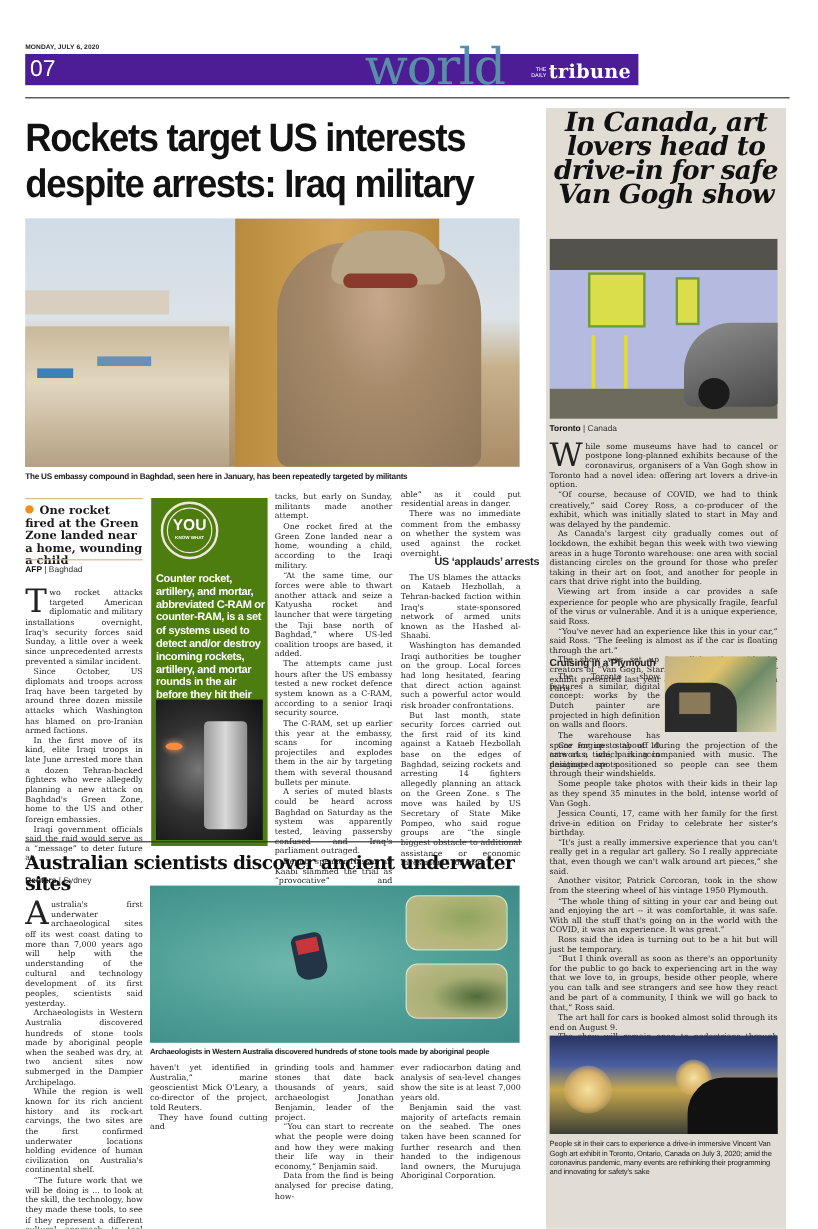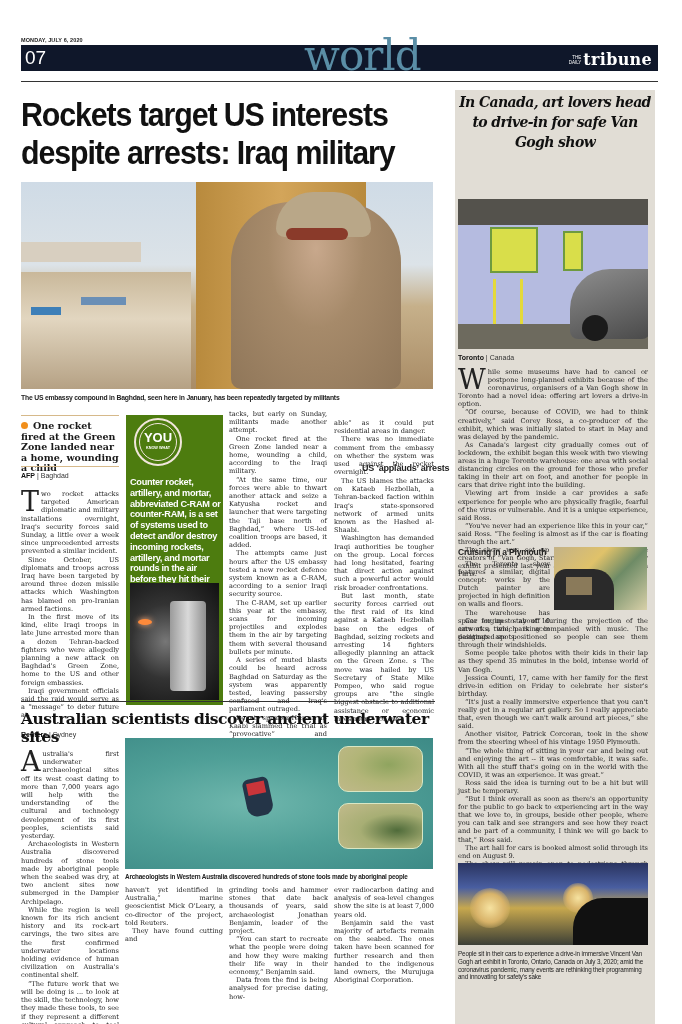--- a/index.html
+++ b/index.html
@@ -1,20 +1,20 @@
 <!DOCTYPE html>
 <html><head>
 <meta charset="utf-8">
 <style>
   * { box-sizing: border-box; margin: 0; padding: 0; }
   html, body { width: 682px; height: 1024px; background: #ffffff; overflow: hidden; }
   body { position: relative; font-family: "DejaVu Serif", serif; color: #1a1a1a; }
 
   .dateline { position: absolute; left: 21px; top: 37px; font-family: "Liberation Sans", sans-serif; font-weight: bold; font-size: 5.5px; letter-spacing: 0.1px; color: #222; }
-  .masthead { position: absolute; left: 21px; top: 45px; width: 637px; height: 26px; background: #0f172a; }
+  .masthead { position: absolute; left: 21px; top: 45px; width: 511px; height: 26px; background: #4c1d95; }
   .masthead .pagenum { position: absolute; left: 4px; top: 2px; font-family: "Liberation Sans", sans-serif; font-weight: 300; font-size: 19px; color: #ffffff; }
   .masthead .section { position: absolute; left: 283px; top: -10px; font-family: "DejaVu Serif", serif; font-size: 42px; line-height: 42px; color: #5a8ea6; letter-spacing: -1px; }
   .masthead .brand { position: absolute; right: 6px; top: 5px; display: flex; align-items: center; gap: 2px; }
   .brand .the { font-family: "Liberation Sans", sans-serif; font-size: 4.5px; line-height: 5px; color: #fff; text-align: right; }
   .brand .name { font-family: "DejaVu Serif", serif; font-weight: bold; font-size: 16px; color: #fff; letter-spacing: 0.3px; }
   .rule-top { position: absolute; left: 21px; top: 81px; width: 637px; height: 1px; background: #333; }
 
   .headline-main { position: absolute; left: 21px; top: 96px; width: 430px; font-family: "Liberation Sans", sans-serif; font-weight: bold; font-size: 33px; line-height: 38px; letter-spacing: -1.2px; color: #111; transform: scaleX(0.92); transform-origin: left top; }
 
   .photo-main { position: absolute; left: 21px; top: 182px; width: 412px; height: 207px; overflow: hidden; background: linear-gradient(180deg, #cfdbe6 0%, #dce3e8 40%, #c6b08a 60%, #a98c66 100%); }
@@ -43,21 +43,21 @@
   .ykw .kw { position: absolute; left: 0; top: 26px; width: 100%; text-align: center; font-family: "Liberation Sans", sans-serif; font-weight: bold; font-size: 3.8px; color: #fff; }
   .sidebar-text { position: absolute; left: 4px; top: 62px; width: 92px; font-family: "Liberation Sans", sans-serif; font-weight: bold; font-size: 9.2px; line-height: 10.8px; color: #fff; letter-spacing: -0.3px; }
   .sidebar-photo { position: absolute; left: 4px; top: 168px; width: 89px; height: 117px; background: radial-gradient(ellipse at 40% 50%, #777 0%, #333 45%, #111 100%); }
   .sidebar-photo .flash { position: absolute; left: 8px; top: 36px; width: 14px; height: 6px; border-radius: 50%; background: #ff8a3a; box-shadow: 0 0 6px #ffb080; }
   .sidebar-photo .gun { position: absolute; left: 40px; top: 18px; width: 36px; height: 90px; background: linear-gradient(90deg, #9b9b9b, #d9d9d9 50%, #8f8f8f); border-radius: 4px; }
 
   .subhead { position: absolute; font-family: "Liberation Sans", sans-serif; font-weight: bold; font-size: 9px; color: #222; letter-spacing: -0.2px; }
   .rule-mid { position: absolute; left: 21px; top: 701px; width: 414px; height: 1px; background: #333; }
 
   .canada-box { position: absolute; left: 455px; top: 90px; width: 200px; height: 935px; background: #e1ddd5; }
-  .canada-head { position: absolute; left: 457px; top: 92px; width: 196px; text-align: center; font-family: "DejaVu Serif", serif; font-style: italic; font-weight: bold; font-size: 14px; line-height: 20px; color: #111; letter-spacing: -0.6px; }
+  .canada-head { position: absolute; left: 457px; top: 92px; width: 196px; text-align: center; font-family: "DejaVu Serif", serif; font-style: italic; font-weight: bold; font-size: 22px; line-height: 20px; color: #111; letter-spacing: -0.6px; }
   .photo-vg { position: absolute; left: 458px; top: 199px; width: 190px; height: 150px; overflow: hidden; background: #b5bbe0; }
   .photo-vg .ceil { position: absolute; left: 0; top: 0; width: 190px; height: 26px; background: #54524c; }
   .photo-vg .floor { position: absolute; left: 0; top: 125px; width: 190px; height: 25px; background: #6d6a5e; }
   .photo-vg .win { position: absolute; background: #d9de4a; border: 2px solid #6e9a3f; }
   .photo-vg .chair { position: absolute; left: 35px; top: 80px; width: 30px; height: 48px; border: 3px solid #e3d93b; border-top: none; }
   .photo-vg .car { position: absolute; left: 112px; top: 70px; width: 80px; height: 70px; border-radius: 40px 0 8px 8px; background: linear-gradient(160deg, #8e8e8e, #4a4a4a); }
   .photo-vg .wheel { position: absolute; left: 124px; top: 116px; width: 26px; height: 26px; border-radius: 50%; background: #1b1b1b; }
   .canada-col { position: absolute; font-family: "DejaVu Serif", serif; font-size: 6.6px; line-height: 8.1px; color: #222; text-align: justify; }
   .canada-col p { text-indent: 7px; }
   .canada-col p.first { text-indent: 0; }
@@ -132,21 +132,21 @@
 <div class="col" style="left:229px;top:410px;width:98px;">
   <p class="first">tacks, but early on Sunday, militants made another attempt.</p>
   <p>One rocket fired at the Green Zone landed near a home, wounding a child, according to the Iraqi military.</p>
   <p>“At the same time, our forces were able to thwart another attack and seize a Katyusha rocket and launcher that were targeting the Taji base north of Baghdad,” where US-led coalition troops are based, it added.</p>
   <p>The attempts came just hours after the US embassy tested a new rocket defence system known as a C-RAM, according to a senior Iraqi security source.</p>
   <p>The C-RAM, set up earlier this year at the embassy, scans for incoming projectiles and explodes them in the air by targeting them with several thousand bullets per minute.</p>
   <p>A series of muted blasts could be heard across Baghdad on Saturday as the system was apparently tested, leaving passersby confused and Iraq's parliament outraged.</p>
   <p>Deputy speaker Hassan al-Kaabi slammed the trial as “provocative” and “unaccept-</p>
 </div>
 
-<div class="col" style="left:334px;top:419px;width:100px;">
+<div class="col" style="left:334px;top:408px;width:100px;">
   <p class="first">able” as it could put residential areas in danger.</p>
   <p>There was no immediate comment from the embassy on whether the system was used against the rocket overnight.</p>
 </div>
 <div class="subhead" style="left:334px;top:463px;margin-left:28px;">US ‘applauds’ arrests</div>
 <div class="col" style="left:334px;top:477px;width:100px;">
   <p>The US blames the attacks on Kataeb Hezbollah, a Tehran-backed faction within Iraq's state-sponsored network of armed units known as the Hashed al-Shaabi.</p>
   <p>Washington has demanded Iraqi authorities be tougher on the group. Local forces had long hesitated, fearing that direct action against such a powerful actor would risk broader confrontations.</p>
   <p>But last month, state security forces carried out the first raid of its kind against a Kataeb Hezbollah base on the edges of Baghdad, seizing rockets and arresting 14 fighters allegedly planning an attack on the Green Zone. s The move was hailed by US Secretary of State Mike Pompeo, who said rogue groups are “the single biggest obstacle to additional assistance or economic investment” for Iraq.</p>
 </div>
 

